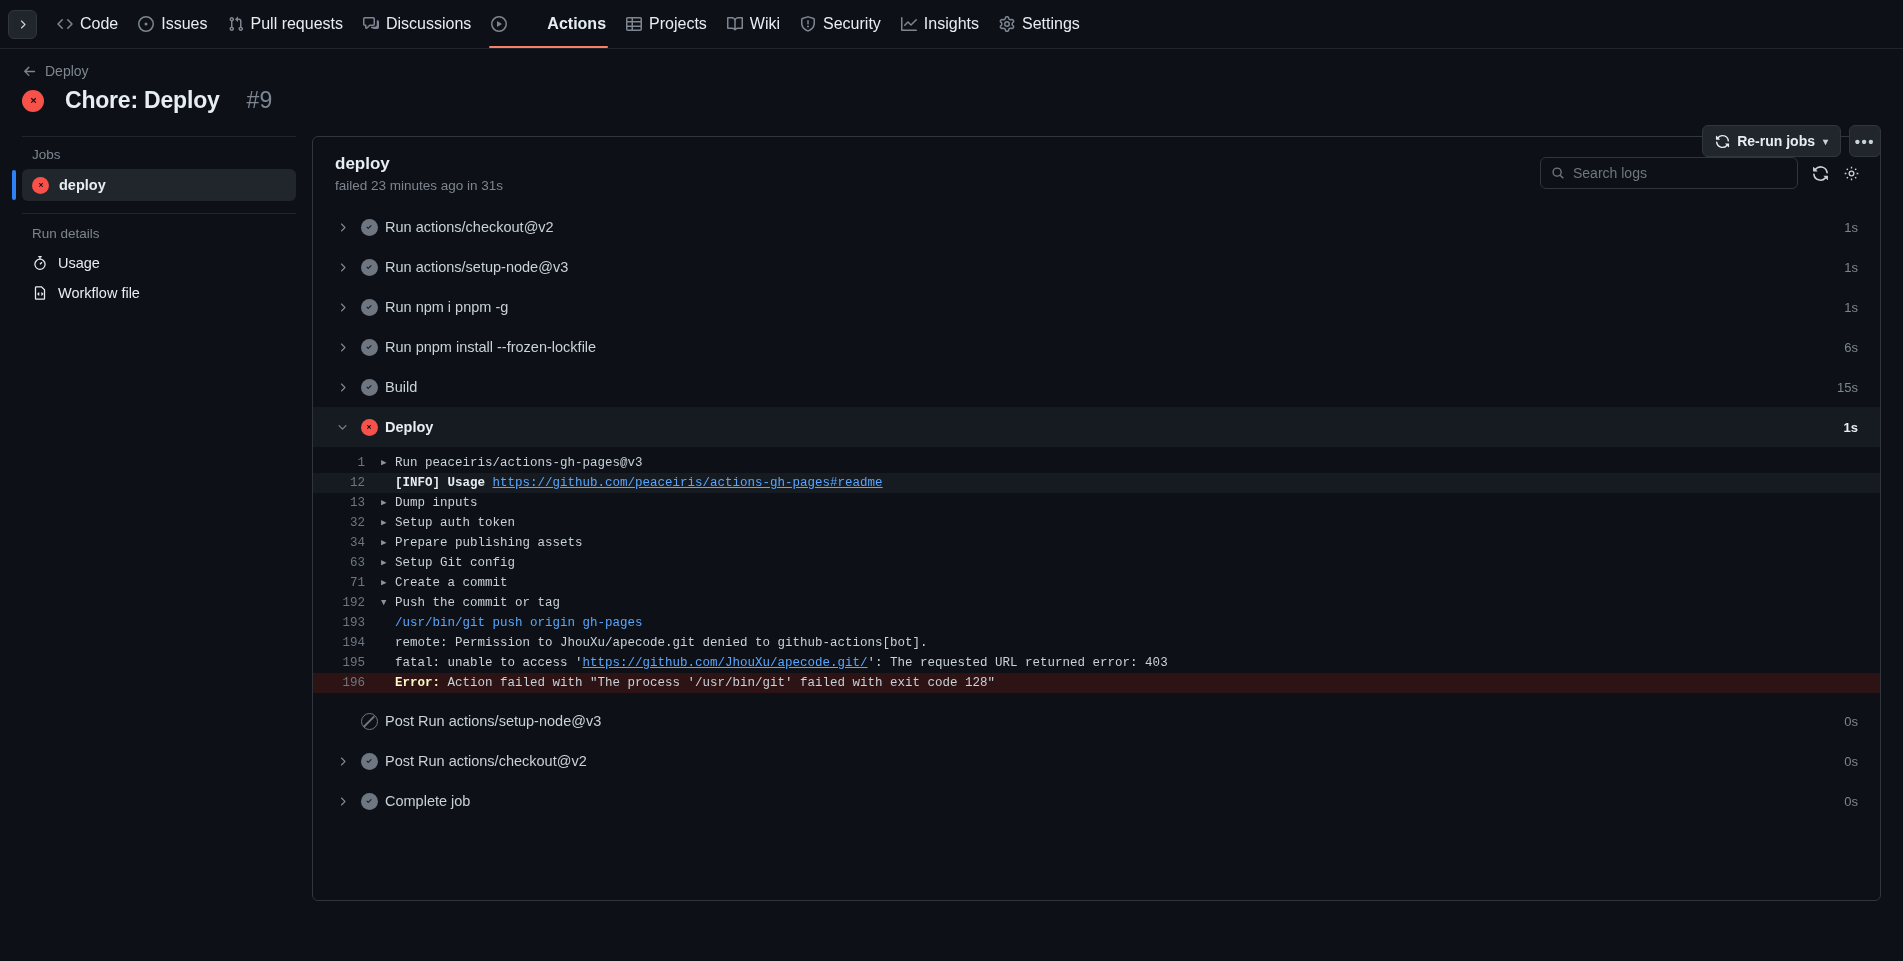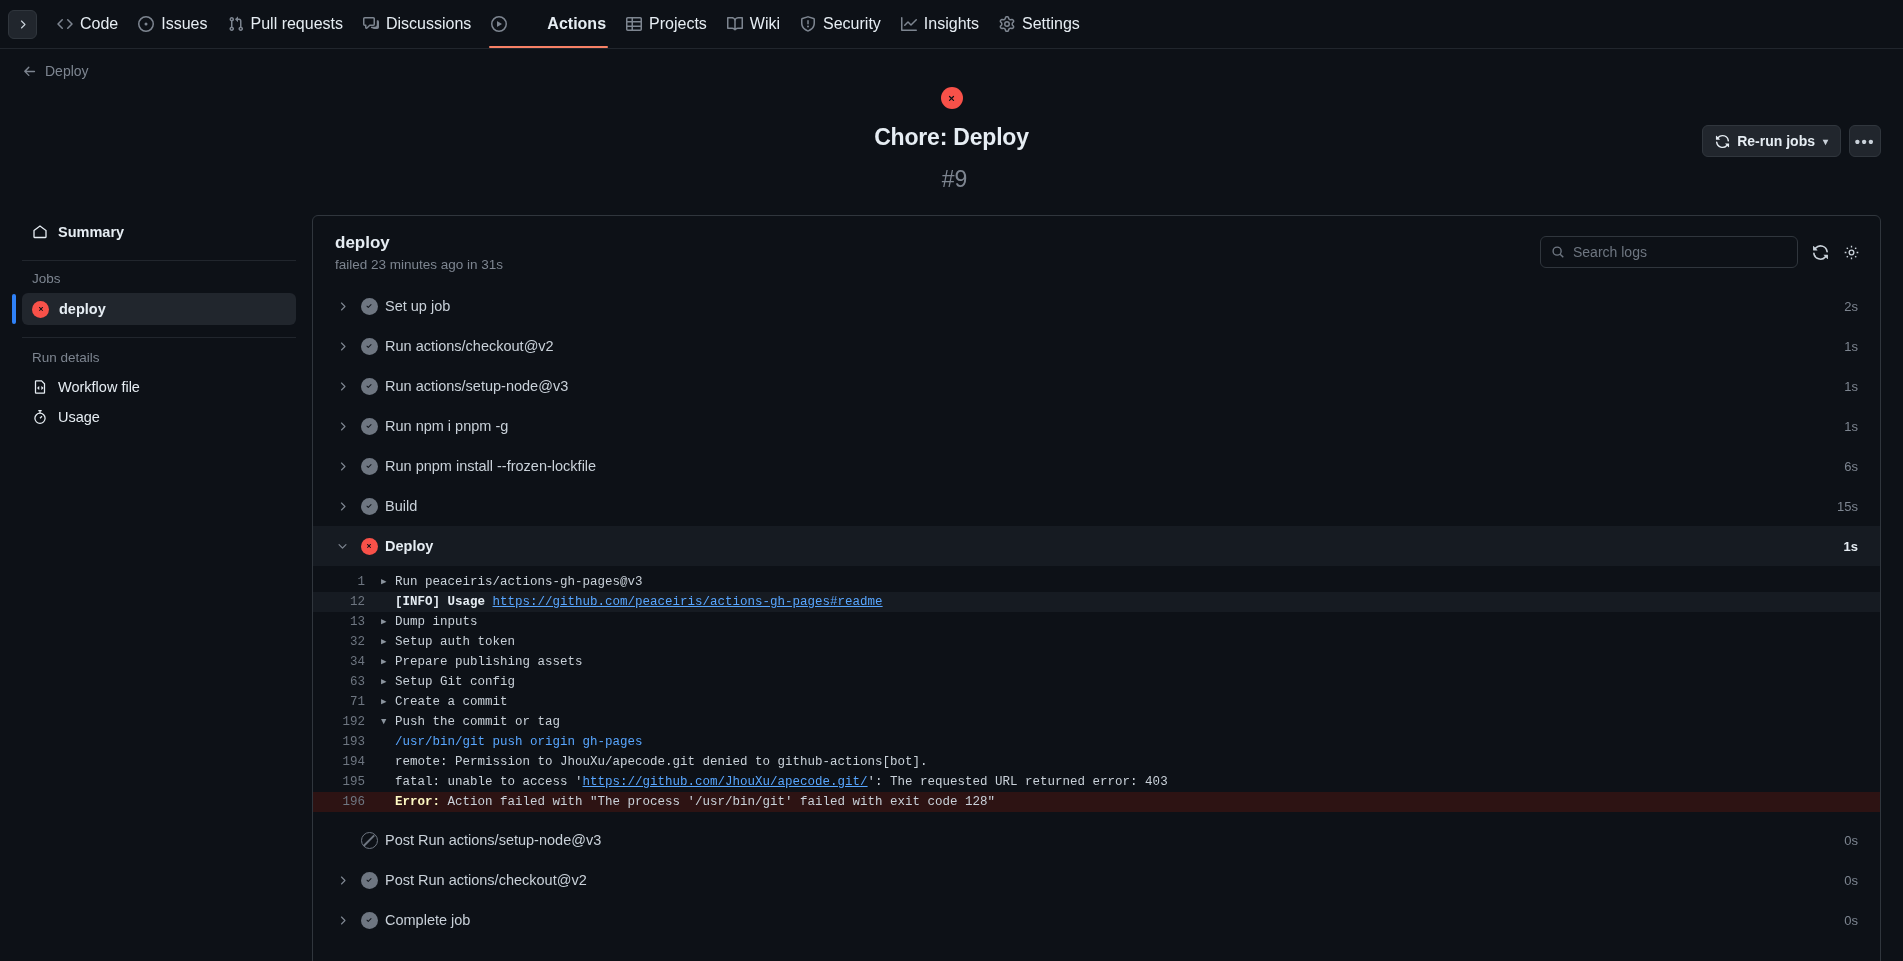--- a/index.html
+++ b/index.html
@@ -62,22 +62,21 @@
   .backlink {
     display: flex; align-items: center; gap: 8px;
     color: #7d8590;
     font-size: 14px;
     margin-bottom: 8px;
     width: fit-content;
   }
   .run-title-row {
     display: flex;
     align-items: center;
-    gap: 15px;
-    flex-direction: column;
+    gap: 21px;
   }
   .status-circle {
     width: 22px; height: 22px;
     border-radius: 50%;
     background: #f85149;
     display: flex; align-items: center; justify-content: center;
     flex: none;
   }
   .status-circle svg { display: block; }
   .run-title {
@@ -429,58 +428,50 @@
     </button>
     <button class="btn btn-icon-only">
       <span>•••</span>
     </button>
   </div>
 </div>
 
 <div class="body-wrap">
 
   <div class="sidebar">
-    <div class="side-row summary">
-      <span class="sico">
-        <svg width="16" height="16" viewBox="0 0 16 16" fill="none" stroke="currentColor" stroke-width="1.3">
-            <path d="M2 6.5 8 2l6 4.5V13a.5.5 0 0 1-.5.5h-11A.5.5 0 0 1 2 13V6.5Z"></path>
-          </svg>
-      </span>
-      <span>Summary</span>
-    </div>
     <div class="side-sep"></div>
     <div class="side-head">Jobs</div>
     <div class="job-row">
       <span class="mini-fail">
         <svg width="10" height="10" viewBox="0 0 16 16" fill="#0d1117">
             <path d="M5.03 4.97a.75.75 0 0 1 1.06 0L8 6.88l1.91-1.91a.75.75 0 1 1 1.06 1.06L9.06 7.94l1.91 1.91a.75.75 0 1 1-1.06 1.06L8 9l-1.91 1.91a.75.75 0 0 1-1.06-1.06l1.91-1.91-1.91-1.91a.75.75 0 0 1 0-1.06Z"></path>
           </svg>
       </span>
       <span>deploy</span>
     </div>
     <div class="side-sep"></div>
     <div class="run-details-block">
       <div class="side-head">Run details</div>
       <div class="side-row">
         <span class="sico">
           <svg width="16" height="16" viewBox="0 0 16 16" fill="none" stroke="currentColor" stroke-width="1.25">
-              <path d="M9.5 1.8H4.2a.7.7 0 0 0-.7.7v11a.7.7 0 0 0 .7.7h7.6a.7.7 0 0 0 .7-.7V4.8L9.5 1.8Z"></path>
-              <path d="M7.3 7.6 5.9 9l1.4 1.4M9.3 7.6 10.7 9l-1.4 1.4"></path>
+              <circle cx="8" cy="9.3" r="5.1"></circle>
+              <path d="M8 9.3 10 7.3M6.3 1.7h3.4M8 1.7v2.5"></path>
             </svg>
         </span>
-        <span>Workflow file</span>
+        <span>Usage</span>
       </div>
       <div class="side-row">
         <span class="sico">
           <svg width="16" height="16" viewBox="0 0 16 16" fill="none" stroke="currentColor" stroke-width="1.25">
-              <circle cx="8" cy="9.3" r="5.1"></circle>
-              <path d="M8 9.3 10 7.3M6.3 1.7h3.4M8 1.7v2.5"></path>
+              <path d="M9.5 1.8H4.2a.7.7 0 0 0-.7.7v11a.7.7 0 0 0 .7.7h7.6a.7.7 0 0 0 .7-.7V4.8L9.5 1.8Z"></path>
+              <path d="M7.3 7.6 5.9 9l1.4 1.4M9.3 7.6 10.7 9l-1.4 1.4"></path>
             </svg>
         </span>
-        <span>Usage</span>
+        <span>Workflow file</span>
       </div>
     </div>
   </div>
 
   <div class="panel">
     <div class="panel-head">
       <div>
         <div class="panel-title">deploy</div>
         <div class="panel-sub">failed 23 minutes ago in 31s</div>
       </div>
@@ -503,36 +494,20 @@
           <svg width="17" height="17" viewBox="0 0 16 16" fill="none" stroke="currentColor" stroke-width="1.25">
               <circle cx="8" cy="8" r="2.2"></circle>
               <path d="M8 1.6v1.6M8 12.8v1.6M14.4 8h-1.6M3.2 8H1.6M12.5 3.5l-1.1 1.1M4.6 11.4l-1.1 1.1M12.5 12.5l-1.1-1.1M4.6 4.6 3.5 3.5"></path>
             </svg>
         </span>
       </div>
     </div>
 
     <div class="steps">
       <div id="steps-before">
-          <div class="step">
-            <span class="caret">
-              <svg width="13" height="13" viewBox="0 0 16 16" fill="currentColor">
-                <path d="M6.22 3.22a.75.75 0 0 1 1.06 0l4.25 4.25a.75.75 0 0 1 0 1.06l-4.25 4.25a.75.75 0 0 1-1.06-1.06L9.94 8 6.22 4.28a.75.75 0 0 1 0-1.06Z"></path>
-              </svg>
-            </span>
-            <span class="sicon">
-              <span class="ok-circle">
-                <svg width="10" height="10" viewBox="0 0 16 16" fill="#0d1117">
-                  <path d="M11.78 5.22a.75.75 0 0 1 0 1.06l-4.5 4.5a.75.75 0 0 1-1.06 0l-2-2a.75.75 0 1 1 1.06-1.06l1.47 1.47 3.97-3.97a.75.75 0 0 1 1.06 0Z"></path>
-                </svg>
-              </span>
-            </span>
-            <span class="sname">Set up job</span>
-            <span class="sdur">2s</span>
-          </div>
           <div class="step">
             <span class="caret">
               <svg width="13" height="13" viewBox="0 0 16 16" fill="currentColor">
                 <path d="M6.22 3.22a.75.75 0 0 1 1.06 0l4.25 4.25a.75.75 0 0 1 0 1.06l-4.25 4.25a.75.75 0 0 1-1.06-1.06L9.94 8 6.22 4.28a.75.75 0 0 1 0-1.06Z"></path>
               </svg>
             </span>
             <span class="sicon">
               <span class="ok-circle">
                 <svg width="10" height="10" viewBox="0 0 16 16" fill="#0d1117">
                   <path d="M11.78 5.22a.75.75 0 0 1 0 1.06l-4.5 4.5a.75.75 0 0 1-1.06 0l-2-2a.75.75 0 1 1 1.06-1.06l1.47 1.47 3.97-3.97a.75.75 0 0 1 1.06 0Z"></path>

